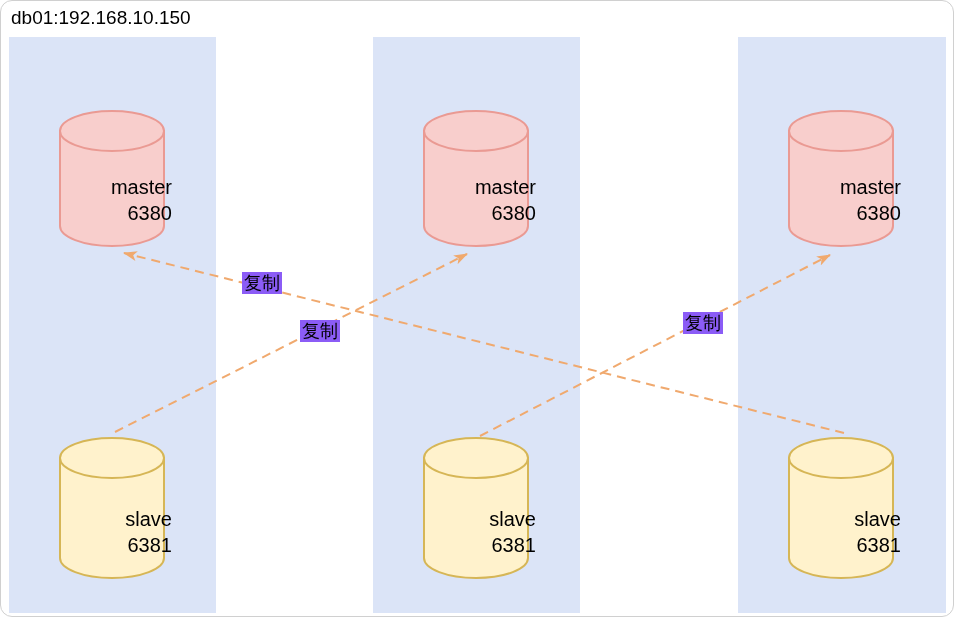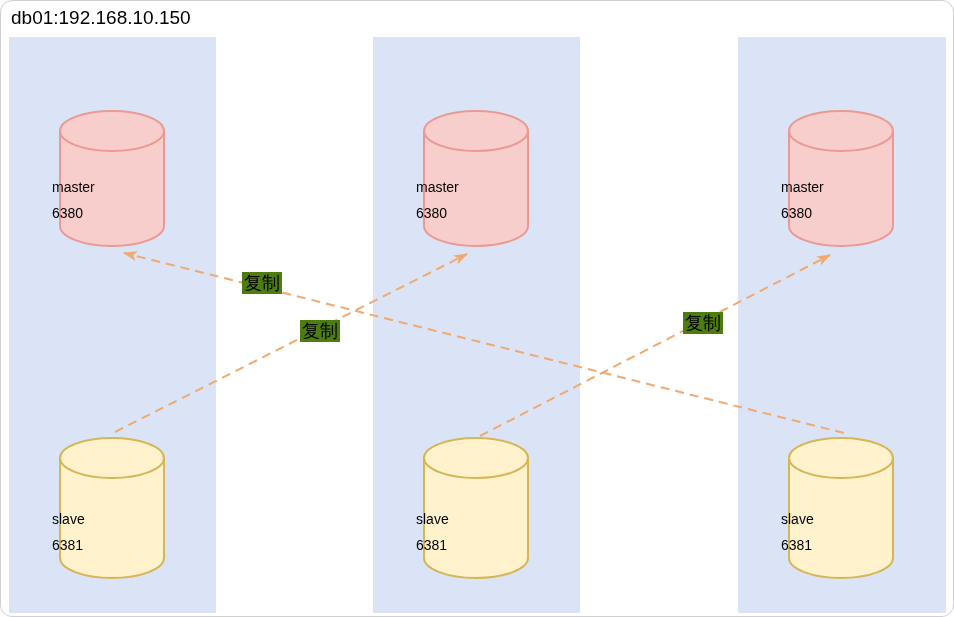--- a/index.html
+++ b/index.html
@@ -59,30 +59,30 @@
   .rep-line{
     stroke:var(--arrow);
     stroke-width:2;
     stroke-dasharray:9 6;
     fill:none;
   }
   .arrow-head{fill:var(--arrow);stroke:none;}
   .cyl-label{
     position:absolute;
     width:120px;
-    text-align:left;
-    font-size:14px;
+    text-align:right;
+    font-size:20px;
     line-height:26px;
     color:var(--label-text);
   }
   .cyl-label .role,.cyl-label .port{display:block;}
   .edge-label{
     position:absolute;
     transform:translate(-50%,-50%);
-    background:#4d7c0f;
+    background:#8b5cf6;
     padding:0 2px;
     font-size:18px;
     line-height:22px;
     color:var(--label-text);
     white-space:nowrap;
   }
 </style>
 </head>
 <body>
 

